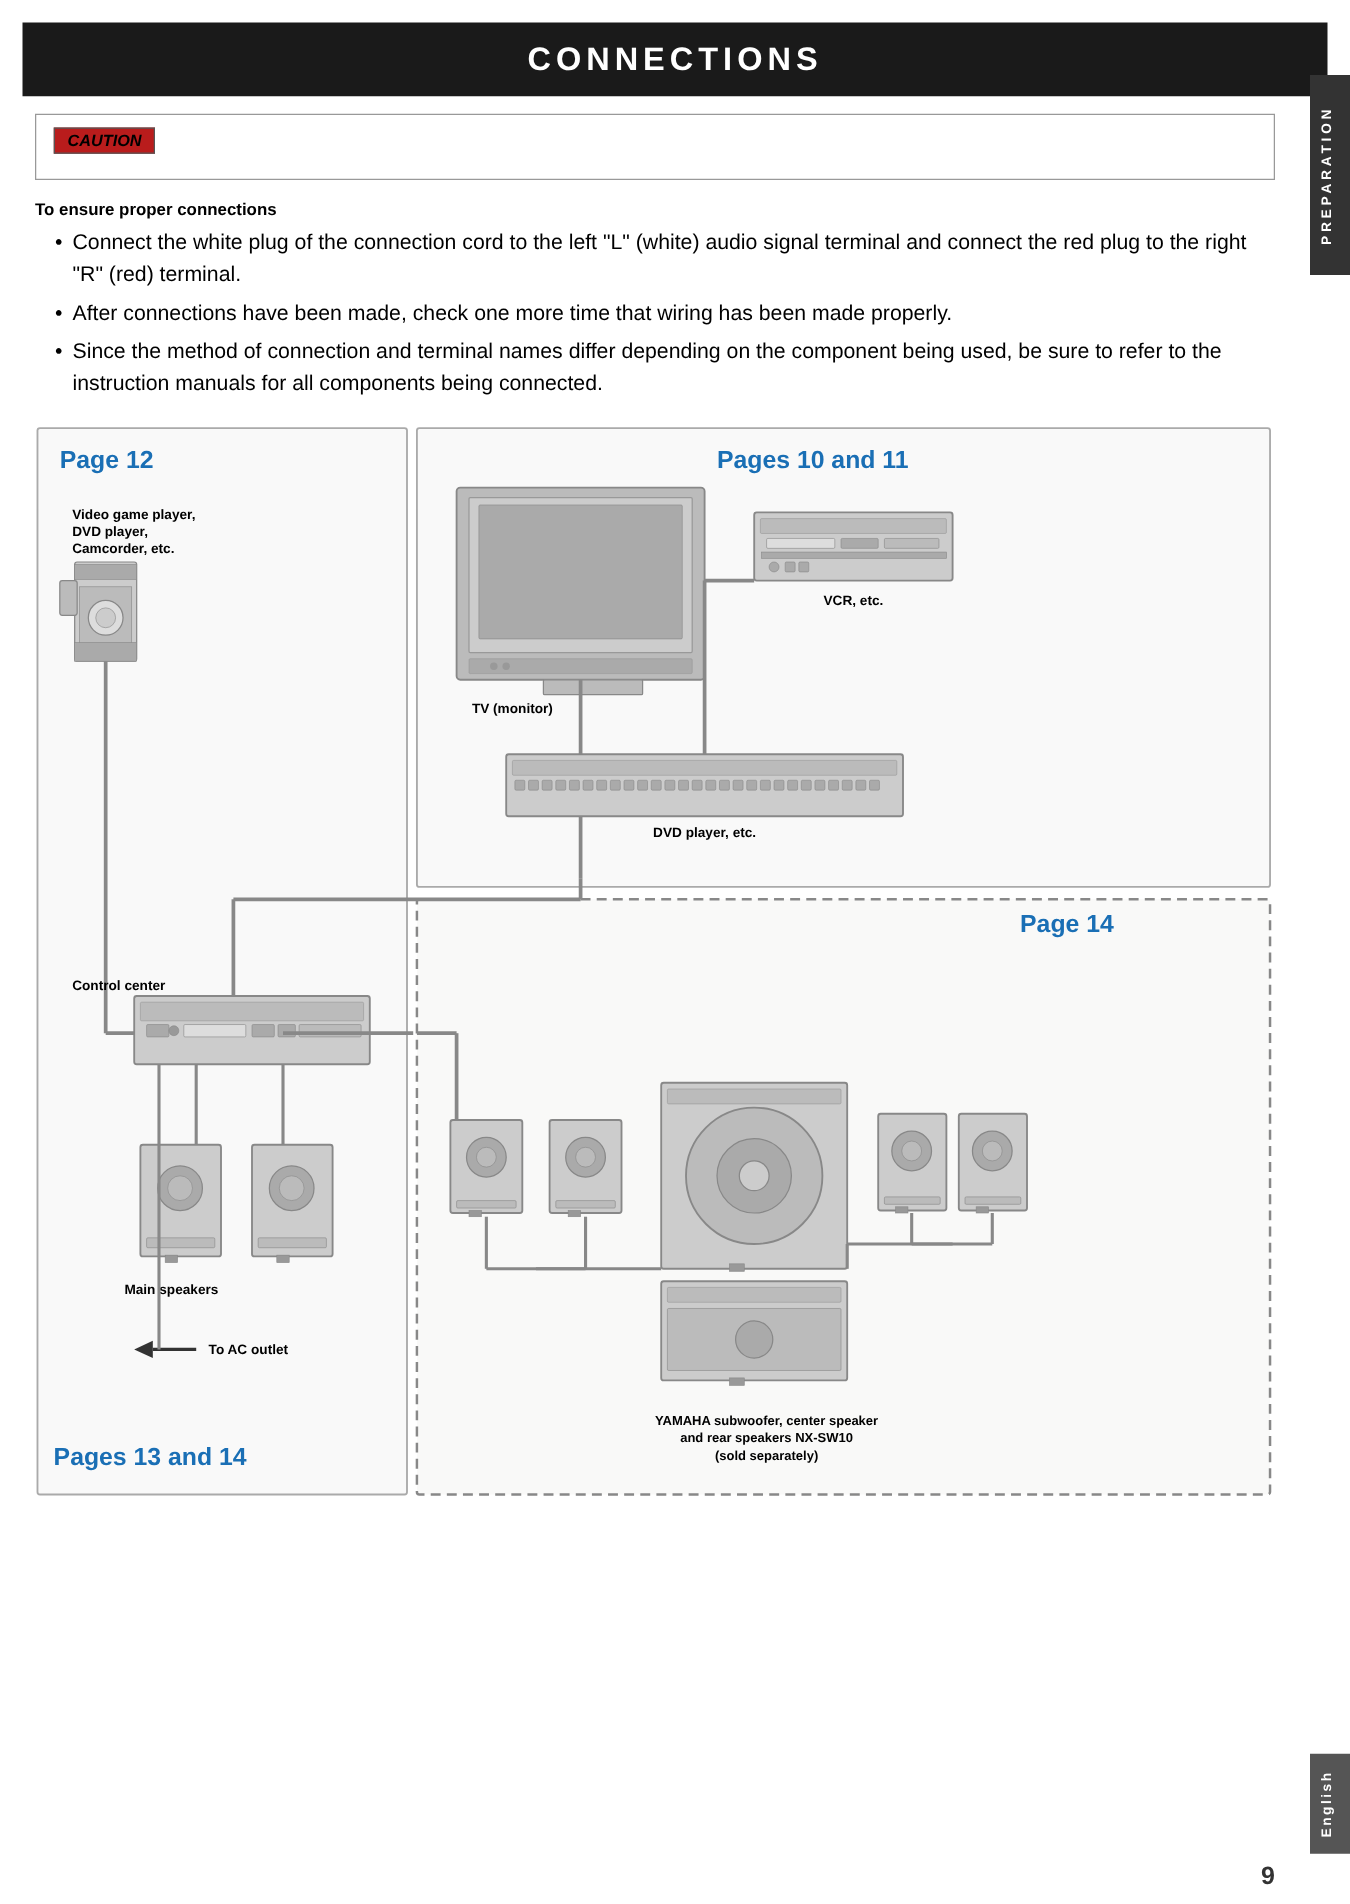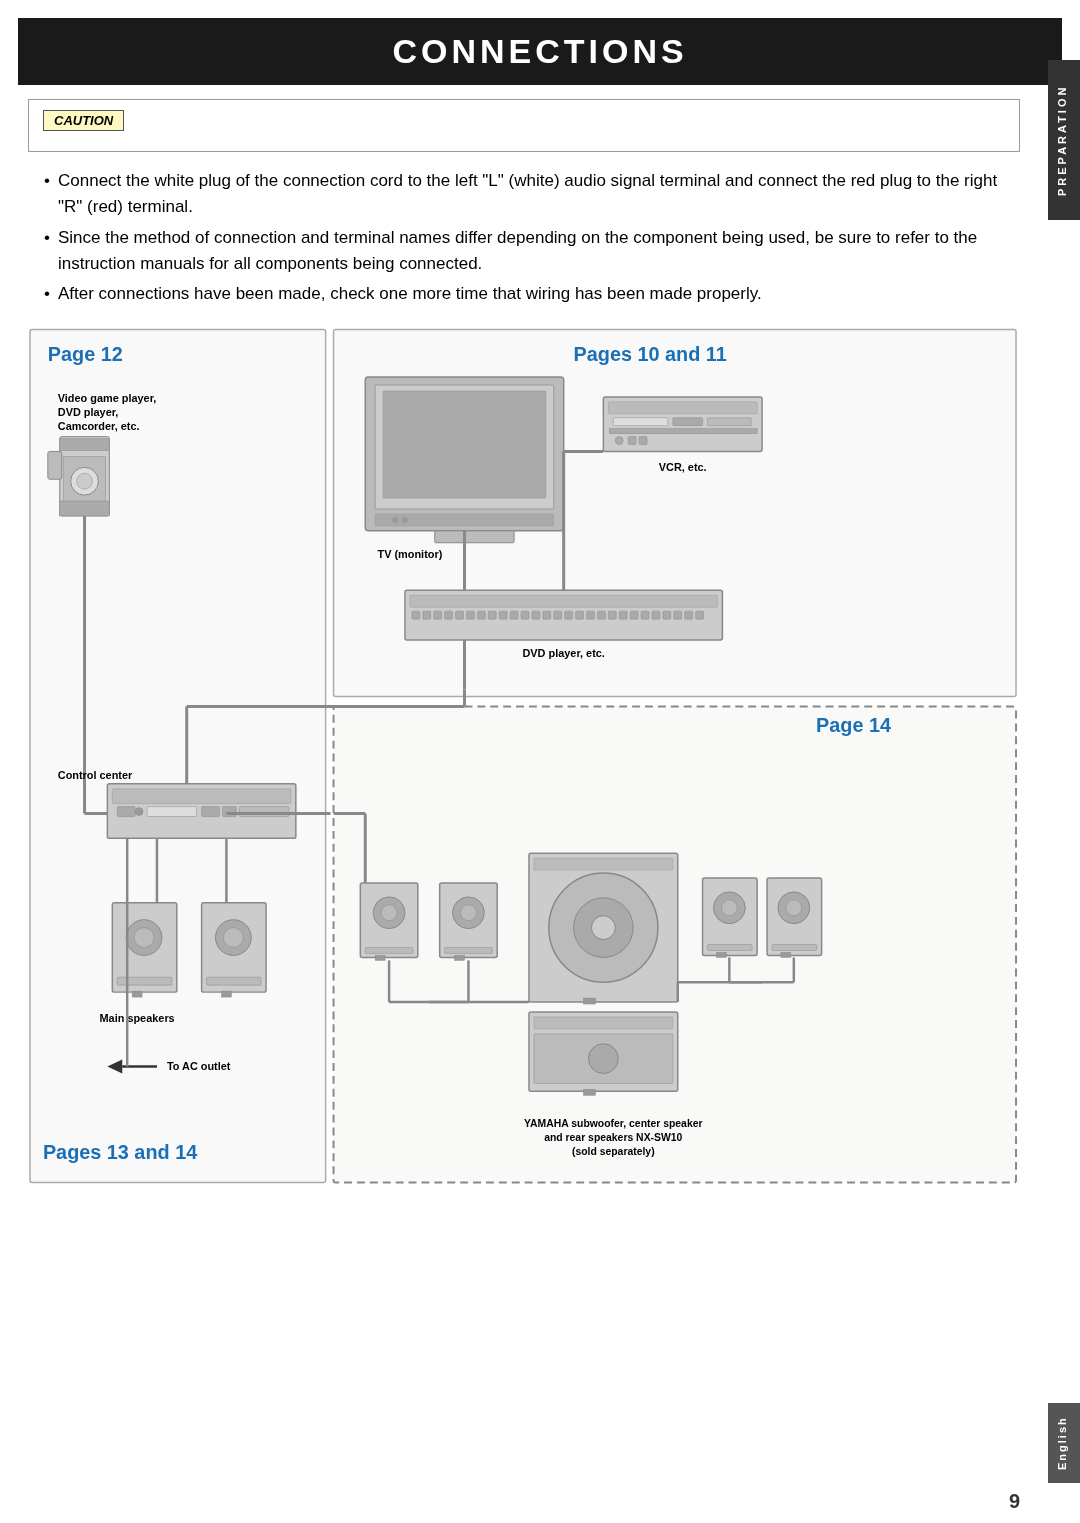--- a/index.html
+++ b/index.html
@@ -15,21 +15,21 @@
 
     
     .page-header {
       background: #1a1a1a;
       margin: 18px 18px 0 18px;
       padding: 14px 20px;
       text-align: center;
     }
     .page-title {
       color: #fff;
-      font-size: 34px;
+      font-size: 26px;
       font-weight: bold;
       letter-spacing: 4px;
     }
 
     
     .sidebar-tab {
       position: absolute;
       right: 0;
       top: 60px;
       width: 32px;
@@ -76,21 +76,21 @@
       margin-bottom: 16px;
     }
     .caution-label {
       font-weight: bold;
       font-style: italic;
       font-size: 13px;
       border: 1.5px solid #555;
       display: inline-block;
       padding: 2px 10px;
       margin-bottom: 6px;
-      background: #fef9c3;
+      background: #b91c1c;
     }
     .caution-text {
       font-size: 13px;
       line-height: 1.5;
     }
 
     
     .connections-section {
       margin-bottom: 10px;
     }
@@ -158,24 +158,25 @@
   <span>English</span>
 </div>
 
 <div class="main-content">
 
   <div class="caution-box">
     <div class="caution-label">CAUTION</div>
   </div>
 
   <div class="connections-section">
+    <div class="connections-title">To ensure proper connections</div>
     <ul class="bullet-list">
       <li>Connect the white plug of the connection cord to the left "L" (white) audio signal terminal and connect the red plug to the right "R" (red) terminal.</li>
+      <li>After connections have been made, check one more time that wiring has been made properly.</li>
       <li>Since the method of connection and terminal names differ depending on the component being used, be sure to refer to the instruction manuals for all components being connected.</li>
-      <li>After connections have been made, check one more time that wiring has been made properly.</li>
     </ul>
   </div>
 
   <div class="diagram-area">
 
     <svg class="diagram-svg" viewBox="0 0 1000 870" xmlns="http://www.w3.org/2000/svg">
 
       <rect x="2" y="2" width="298" height="860" fill="#f9f9f9" stroke="#aaa" stroke-width="1.5" rx="2"></rect>
 
       <rect x="308" y="2" width="688" height="370" fill="#f9f9f9" stroke="#aaa" stroke-width="1.5" rx="2"></rect>

